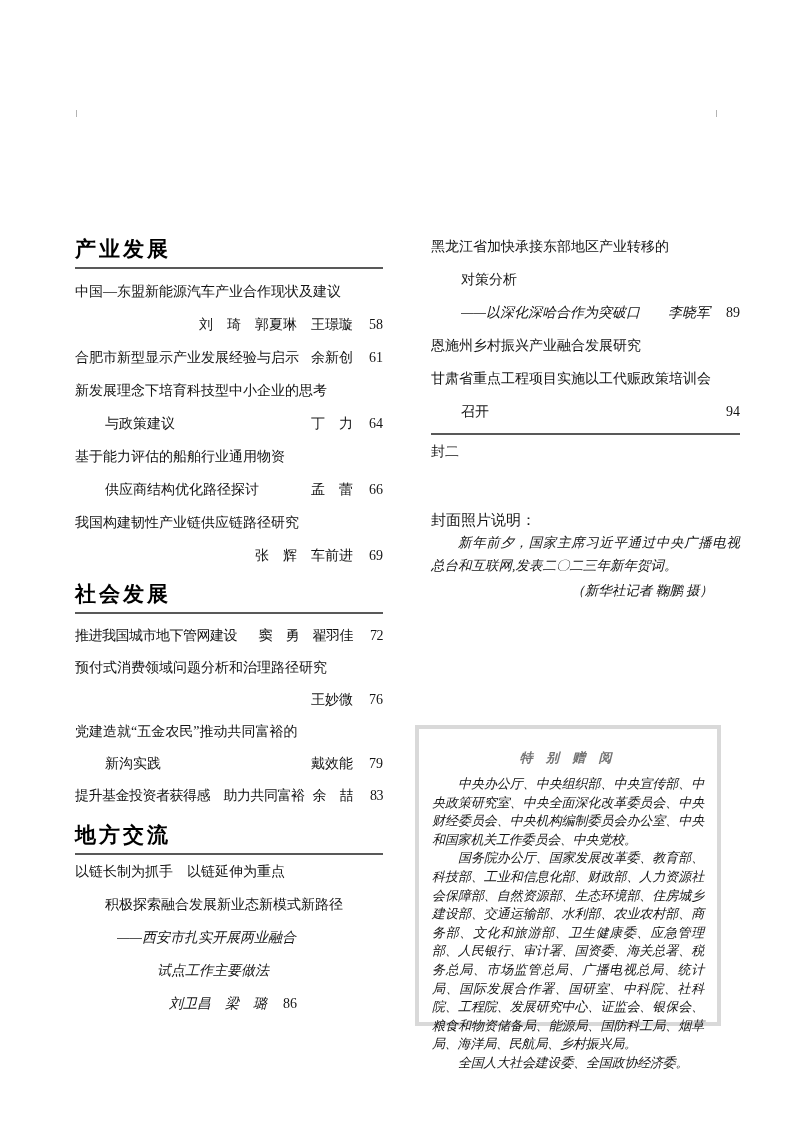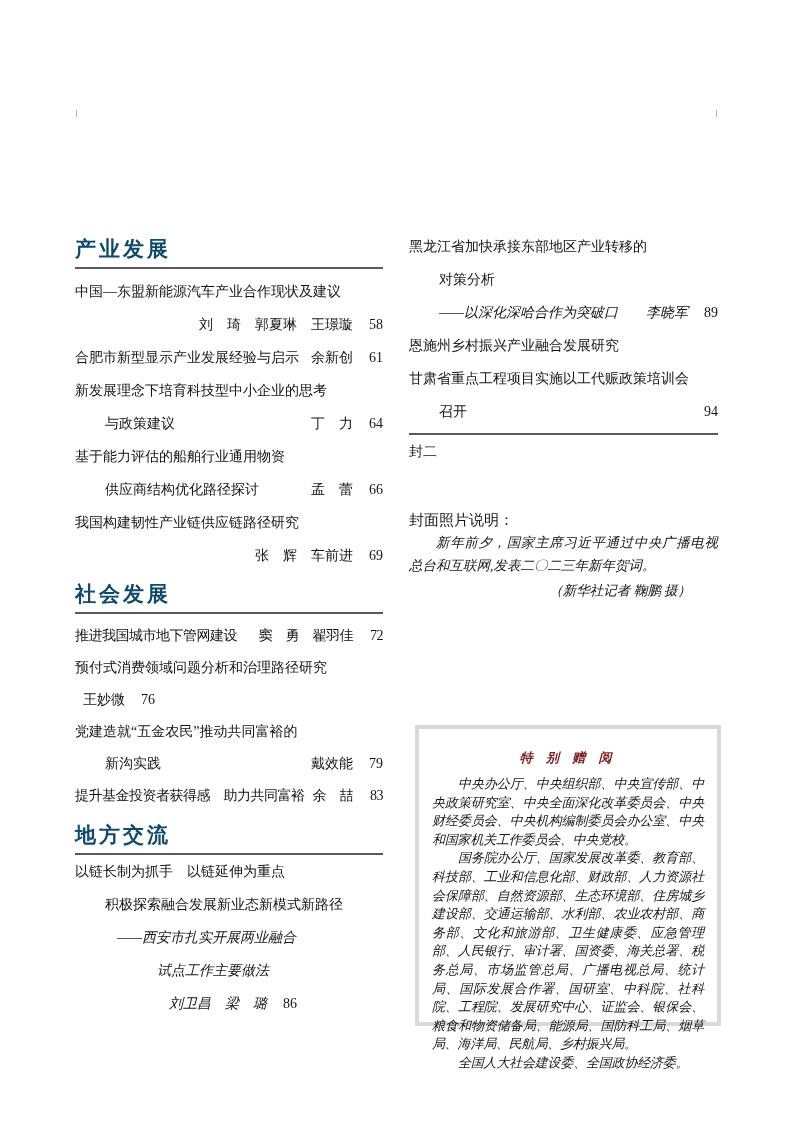--- a/index.html
+++ b/index.html
@@ -14,24 +14,24 @@
     overflow:hidden;
   }
   .crop-mark{
     position:absolute;top:110px;width:1px;height:7px;background:#b3b3b3;
   }
   .crop-left{left:76px;}
   .crop-right{left:716px;}
 
   .col{position:absolute;top:0;}
   .colL{left:75px;width:308px;}
-  .colR{left:409px;width:309px;}
+  .colR{left:431px;width:309px;}
 
   .section-head{
-    font-size:21px;line-height:26px;font-weight:bold;color:#0c4a6e;
+    font-size:21px;line-height:26px;font-weight:bold;color:#000000;
     letter-spacing:3px;margin:0;
   }
   .rule{height:2px;background:#595959;margin-top:5px;}
 
   .entries{margin-top:6px;}
   .line{
     height:33px;display:flex;align-items:center;
     font-size:14px;white-space:nowrap;
   }
   .h32 .line{height:32px;}
@@ -65,21 +65,21 @@
 
   .gift-box{
     position:absolute;left:415px;top:725px;
     width:306px;height:301px;box-sizing:border-box;
     border:4px solid #d9d9d9;
     padding:14px 13px 0 13px;
   }
   .gift-title{
     margin:6px 0 8px 0;text-align:center;
     font-size:13px;font-weight:bold;font-style:italic;
-    letter-spacing:5px;color:#7f1d1d;
+    letter-spacing:5px;color:#737373;
   }
   .gift-para{
     margin:0;font-size:13px;line-height:18.6px;
     text-align:justify;text-indent:2em;font-style:italic;
     letter-spacing:-0.2px;
   }
 </style>
 </head>
 <body>
 
@@ -134,21 +134,21 @@
     <div class="rule"></div>
     <div class="entries h32">
       <div class="line tight">
         <span class="t">推进我国城市地下管网建设</span>
         <span class="a">窦　勇　翟羽佳</span>
         <span class="p">72</span>
       </div>
       <div class="line">
         <span class="t">预付式消费领域问题分析和治理路径研究</span>
       </div>
-      <div class="line" style="">
+      <div class="line" style="justify-content:flex-end">
         <span class="a">王妙微</span>
         <span class="p">76</span>
       </div>
       <div class="line">
         <span class="t">党建造就“五金农民”推动共同富裕的</span>
       </div>
       <div class="line ind1">
         <span class="t">新沟实践</span>
         <span class="a">戴效能</span>
         <span class="p">79</span>

